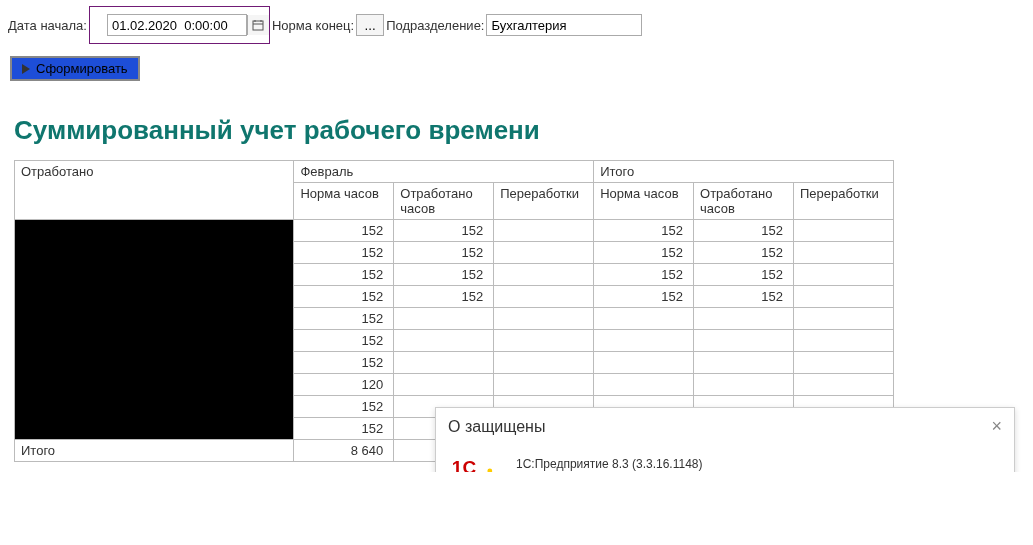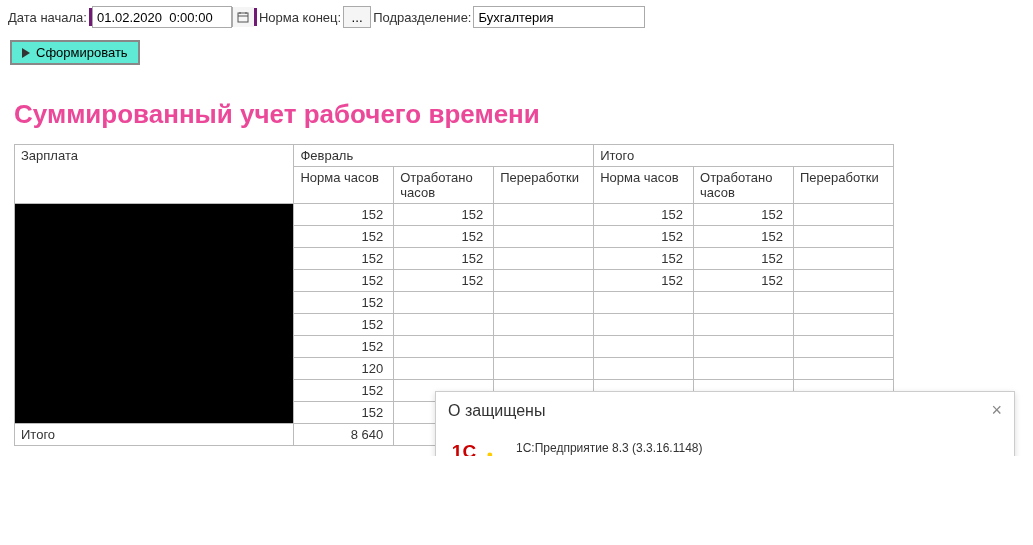--- a/index.html
+++ b/index.html
@@ -1,28 +1,28 @@
 <!DOCTYPE html>
 <html><head>
   <meta charset="utf-8">
   <style>
     * { box-sizing: border-box; margin: 0; padding: 0; }
     body { font-family: Arial, sans-serif; font-size: 13px; color: #333; background: #fff; }
     .toolbar { display: flex; align-items: center; gap: 2px; padding: 6px 8px; }
     .toolbar label { font-size: 13px; }
     .toolbar input[type="text"] { padding: 2px 4px; border: 1px solid #aaa; font-size: 13px; height: 22px; }
-    .date-input-wrap { display: inline-flex; border: 3px solid #701a75; height: 18px; align-items: center; }
+    .date-input-wrap { display: inline-flex; border: 1px solid #701a75; height: 38px; align-items: center; padding-left: 17px; }
     .date-input-wrap input { border: none; outline: none; width: 140px; padding: 0 4px; font-size: 13px; }
     .cal-btn { width: 22px; height: 20px; border: none; border-left: 1px solid #aaa; background: #f5f5f5; cursor: pointer; display: flex; align-items: center; justify-content: center; }
     .dots-btn { width: 28px; height: 22px; border: 1px solid #aaa; background: #f5f5f5; cursor: pointer; }
-    .dept-input { width: 172px; border: 1px solid #aaa; padding: 2px 4px; height: 22px; font-size: 13px; }
-    .form-btn { margin: 6px 10px; background: #5eead4; border: 2px solid #888; padding: 3px 10px; cursor: pointer; display: inline-flex; align-items: center; gap: 6px; font-size: 13px; }
+    .dept-input { width: 156px; border: 1px solid #aaa; padding: 2px 4px; height: 22px; font-size: 13px; }
+    .form-btn { margin: 6px 10px; background: #1d4ed8; border: 2px solid #888; padding: 3px 10px; cursor: pointer; display: inline-flex; align-items: center; gap: 6px; font-size: 13px; }
     .form-btn .tri { width: 0; height: 0; border-top: 5px solid transparent; border-bottom: 5px solid transparent; border-left: 8px solid #333; }
     .report-area { padding: 10px 14px; position: relative; }
-    .report-title { color: #ec4899; font-size: 26px; font-weight: bold; margin: 18px 0 14px 0; }
+    .report-title { color: #0f766e; font-size: 26px; font-weight: bold; margin: 18px 0 14px 0; }
     table.report { border-collapse: collapse; width: 880px; }
     table.report th, table.report td { border: 1px solid #bbb; padding: 3px 6px; font-size: 13px; text-align: left; vertical-align: top; }
     table.report th { font-weight: normal; }
     table.report td.num { text-align: right; padding-right: 10px; }
     .emp-col { width: 280px; }
     .sub-col { width: 100px; }
     .black-block { background: #000; height: 195px; padding: 0 !important; }
     .dialog { position: absolute; top: 320px; left: 435px; width: 580px; background: #fff; border: 1px solid #ccc; box-shadow: 0 2px 6px rgba(0,0,0,.15); }
     .dialog-head { display: flex; justify-content: space-between; align-items: center; padding: 8px 12px; }
     .dialog-title { font-size: 16px; }
@@ -62,21 +62,21 @@
   <span class="tri"></span>
   <span>Сформировать</span>
 </button>
 
 <div class="report-area">
   <h1 class="report-title">Суммированный учет рабочего времени</h1>
 
   <table class="report">
     <thead>
       <tr>
-        <th rowspan="2" class="emp-col">Зарплата</th>
+        <th rowspan="2" class="emp-col">Отработано</th>
         <th colspan="3">Февраль</th>
         <th colspan="3">Итого</th>
       </tr>
       <tr>
         <th class="sub-col">Норма часов</th>
         <th class="sub-col">Отработано часов</th>
         <th class="sub-col">Переработки</th>
         <th class="sub-col">Норма часов</th>
         <th class="sub-col">Отработано часов</th>
         <th class="sub-col">Переработки</th>

